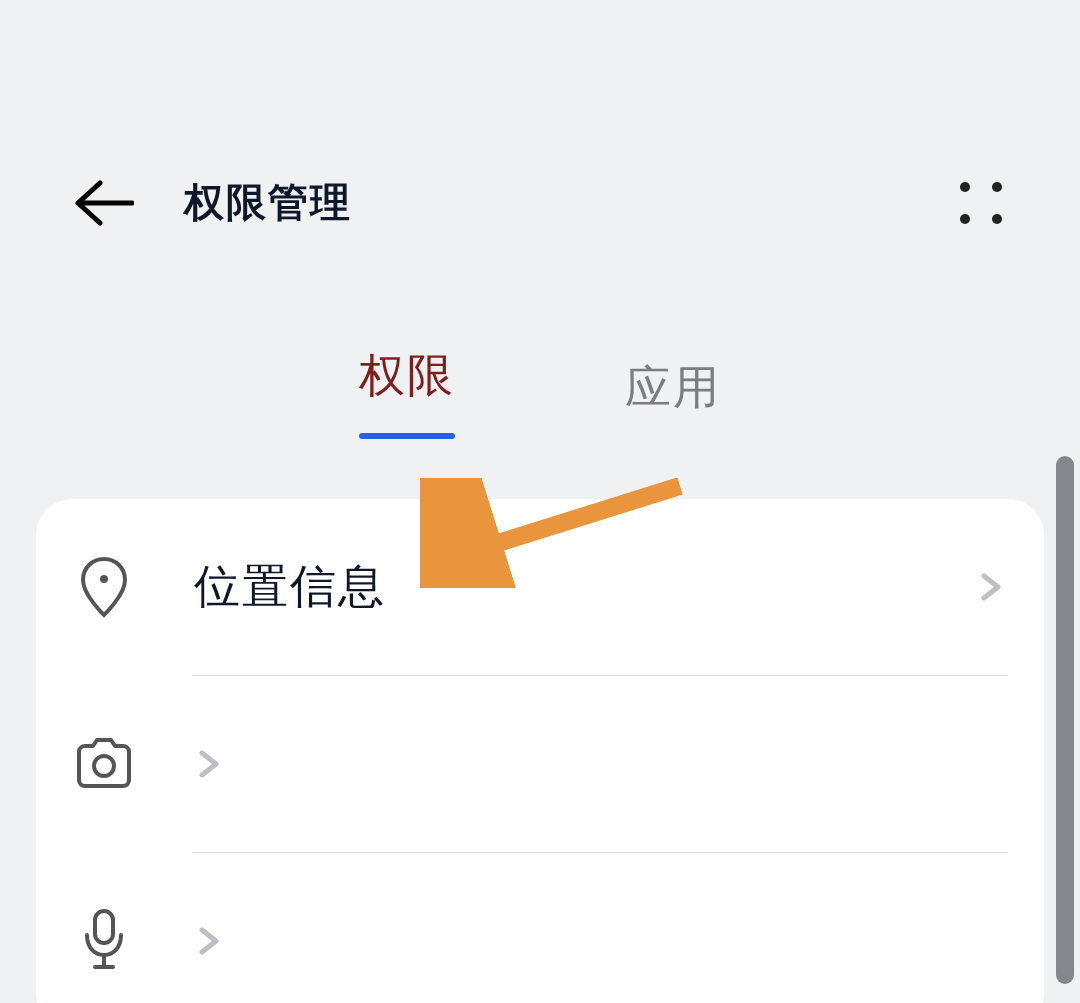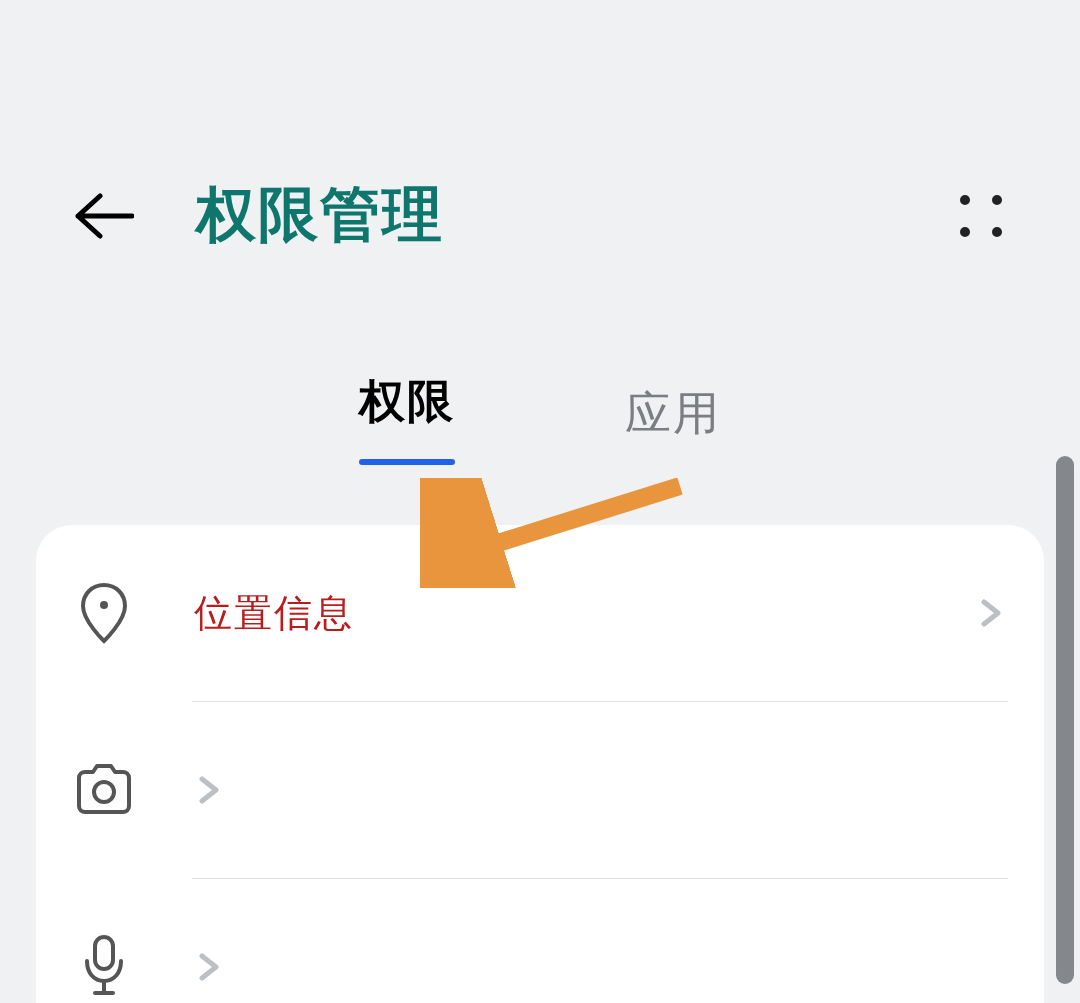--- a/index.html
+++ b/index.html
@@ -23,25 +23,24 @@
     }
     .back-icon {
       width: 62px;
       height: 50px;
       display: flex;
       align-items: center;
       justify-content: center;
       cursor: pointer;
     }
     .page-title {
-      font-size: 60px;
+      font-size: 40px;
       font-weight: 600;
-      color: #0f766e;
+      color: #0f172a;
       letter-spacing: 2px;
-      margin-left: 12px;
     }
     .menu-dots {
       margin-left: auto;
       display: grid;
       grid-template-columns: repeat(2, 1fr);
       grid-template-rows: repeat(2, 1fr);
       gap: 22px;
       cursor: pointer;
       padding: 6px;
     }
@@ -58,22 +57,22 @@
       margin-top: 115px;
     }
     .tab {
       font-size: 46px;
       cursor: pointer;
       padding-bottom: 20px;
       position: relative;
       letter-spacing: 2px;
     }
     .tab.active {
-      color: #000000;
-      font-weight: 700;
+      color: #7f1d1d;
+      font-weight: 400;
     }
     .tab.active::after {
       content: '';
       position: absolute;
       bottom: 0;
       left: 0;
       right: 0;
       height: 6px;
       background: #2163e8;
       border-radius: 3px;
@@ -99,22 +98,22 @@
     .list-item-icon {
       width: 64px;
       height: 64px;
       display: flex;
       align-items: center;
       justify-content: center;
       margin-right: 58px;
       flex-shrink: 0;
     }
     .list-item-label {
-      font-size: 38px;
-      color: #b91c1c;
+      font-size: 46px;
+      color: #0f172a;
       flex: 1;
       letter-spacing: 2px;
     }
     .chevron-right {
       width: 28px;
       height: 28px;
       flex-shrink: 0;
     }
     .divider {
       height: 1px;

